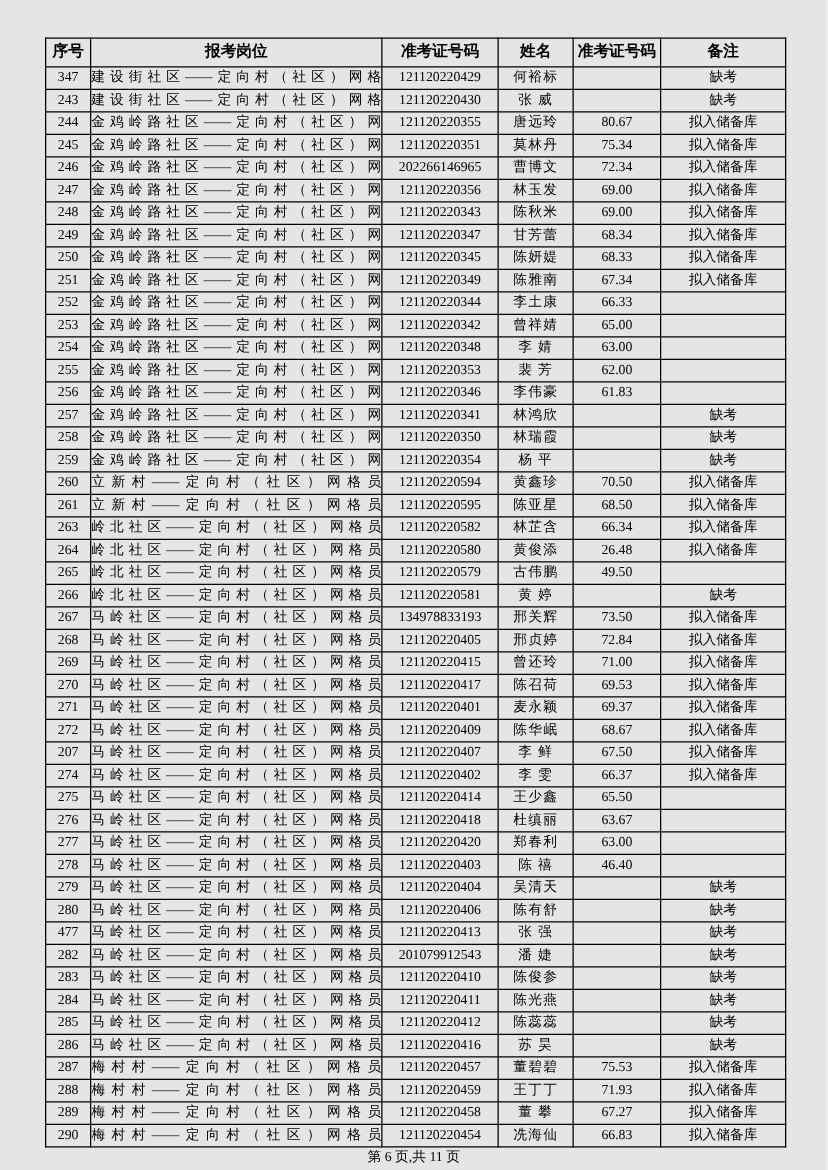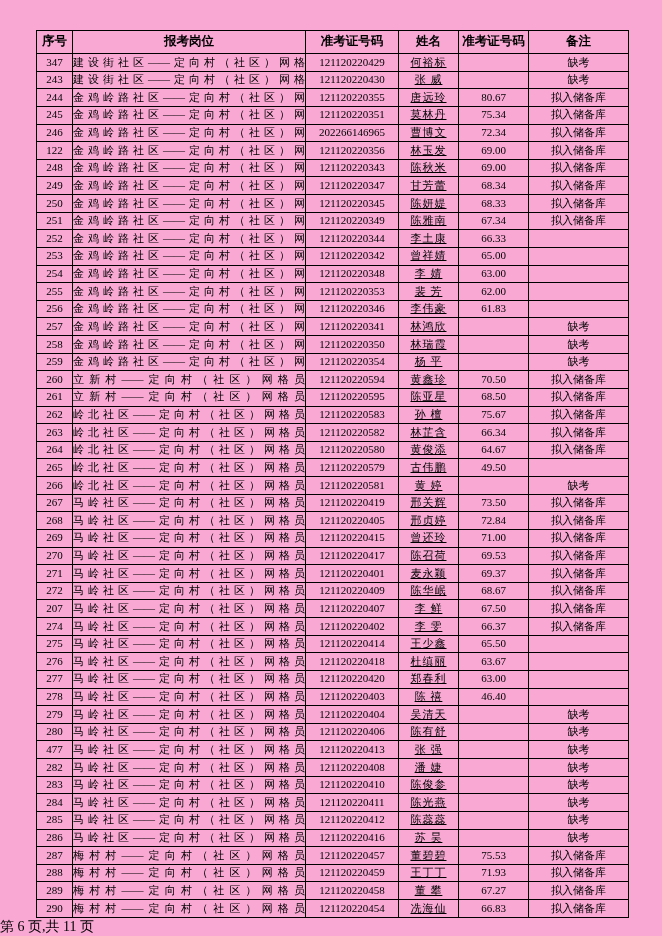--- a/index.html
+++ b/index.html
@@ -12,21 +12,21 @@
     width: 662px;
     height: 936px;
     font-family: "Liberation Serif", "DejaVu Serif", serif;
     color: #000000;
     overflow: hidden;
   }
   .sheet {
     position: absolute;
     left: 0; top: 0;
     width: 662px; height: 936px;
-    background: #f9a8d4;
+    background: #e5e5e5;
   }
   table.results {
     position: absolute;
     left: 36px;
     top: 30px;
     width: 592px;
     height: 888px;
     border-collapse: collapse;
     table-layout: fixed;
   }
@@ -52,31 +52,31 @@
   col.c-name    { width: 60px; }
   col.c-score   { width: 70px; }
   col.c-remark  { width: 100px; }
   td.col-position {
     text-align: justify;
     text-align-last: justify;
     padding: 0 7px;
   }
   td.col-name {
     letter-spacing: 1px;
-    text-decoration: underline;
   }
   td.col-ticket {
     font-size: 11.5px;
   }
   .page-footer {
     position: absolute;
     left: 0;
     right: 0;
     top: 918px;
-    font-size: 14px;
+    text-align: center;
+    font-size: 11px;
     color: #000000;
   }
 </style>
 </head>
 <body>
 
 <div class="sheet">
 
   <table class="results">
     <colgroup>
@@ -132,21 +132,21 @@
         </tr>
         <tr>
           <td class="col-no">246</td>
           <td class="col-position">金鸡岭路社区——定向村（社区）网</td>
           <td class="col-ticket">202266146965</td>
           <td class="col-name">曹博文</td>
           <td class="col-score">72.34</td>
           <td class="col-remark">拟入储备库</td>
         </tr>
         <tr>
-          <td class="col-no">122</td>
+          <td class="col-no">247</td>
           <td class="col-position">金鸡岭路社区——定向村（社区）网</td>
           <td class="col-ticket">121120220356</td>
           <td class="col-name">林玉发</td>
           <td class="col-score">69.00</td>
           <td class="col-remark">拟入储备库</td>
         </tr>
         <tr>
           <td class="col-no">248</td>
           <td class="col-position">金鸡岭路社区——定向村（社区）网</td>
           <td class="col-ticket">121120220343</td>
@@ -252,41 +252,33 @@
         </tr>
         <tr>
           <td class="col-no">261</td>
           <td class="col-position">立新村——定向村（社区）网格员</td>
           <td class="col-ticket">121120220595</td>
           <td class="col-name">陈亚星</td>
           <td class="col-score">68.50</td>
           <td class="col-remark">拟入储备库</td>
         </tr>
         <tr>
-          <td class="col-no">262</td>
-          <td class="col-position">岭北社区——定向村（社区）网格员</td>
-          <td class="col-ticket">121120220583</td>
-          <td class="col-name">孙 檀</td>
-          <td class="col-score">75.67</td>
-          <td class="col-remark">拟入储备库</td>
-        </tr>
-        <tr>
           <td class="col-no">263</td>
           <td class="col-position">岭北社区——定向村（社区）网格员</td>
           <td class="col-ticket">121120220582</td>
           <td class="col-name">林芷含</td>
           <td class="col-score">66.34</td>
           <td class="col-remark">拟入储备库</td>
         </tr>
         <tr>
           <td class="col-no">264</td>
           <td class="col-position">岭北社区——定向村（社区）网格员</td>
           <td class="col-ticket">121120220580</td>
           <td class="col-name">黄俊添</td>
-          <td class="col-score">64.67</td>
+          <td class="col-score">26.48</td>
           <td class="col-remark">拟入储备库</td>
         </tr>
         <tr>
           <td class="col-no">265</td>
           <td class="col-position">岭北社区——定向村（社区）网格员</td>
           <td class="col-ticket">121120220579</td>
           <td class="col-name">古伟鹏</td>
           <td class="col-score">49.50</td>
           <td class="col-remark"></td>
         </tr>
@@ -294,21 +286,21 @@
           <td class="col-no">266</td>
           <td class="col-position">岭北社区——定向村（社区）网格员</td>
           <td class="col-ticket">121120220581</td>
           <td class="col-name">黄 婷</td>
           <td class="col-score"></td>
           <td class="col-remark">缺考</td>
         </tr>
         <tr>
           <td class="col-no">267</td>
           <td class="col-position">马岭社区——定向村（社区）网格员</td>
-          <td class="col-ticket">121120220419</td>
+          <td class="col-ticket">134978833193</td>
           <td class="col-name">邢关辉</td>
           <td class="col-score">73.50</td>
           <td class="col-remark">拟入储备库</td>
         </tr>
         <tr>
           <td class="col-no">268</td>
           <td class="col-position">马岭社区——定向村（社区）网格员</td>
           <td class="col-ticket">121120220405</td>
           <td class="col-name">邢贞婷</td>
           <td class="col-score">72.84</td>
@@ -414,21 +406,21 @@
           <td class="col-no">477</td>
           <td class="col-position">马岭社区——定向村（社区）网格员</td>
           <td class="col-ticket">121120220413</td>
           <td class="col-name">张 强</td>
           <td class="col-score"></td>
           <td class="col-remark">缺考</td>
         </tr>
         <tr>
           <td class="col-no">282</td>
           <td class="col-position">马岭社区——定向村（社区）网格员</td>
-          <td class="col-ticket">121120220408</td>
+          <td class="col-ticket">201079912543</td>
           <td class="col-name">潘 婕</td>
           <td class="col-score"></td>
           <td class="col-remark">缺考</td>
         </tr>
         <tr>
           <td class="col-no">283</td>
           <td class="col-position">马岭社区——定向村（社区）网格员</td>
           <td class="col-ticket">121120220410</td>
           <td class="col-name">陈俊参</td>
           <td class="col-score"></td>

